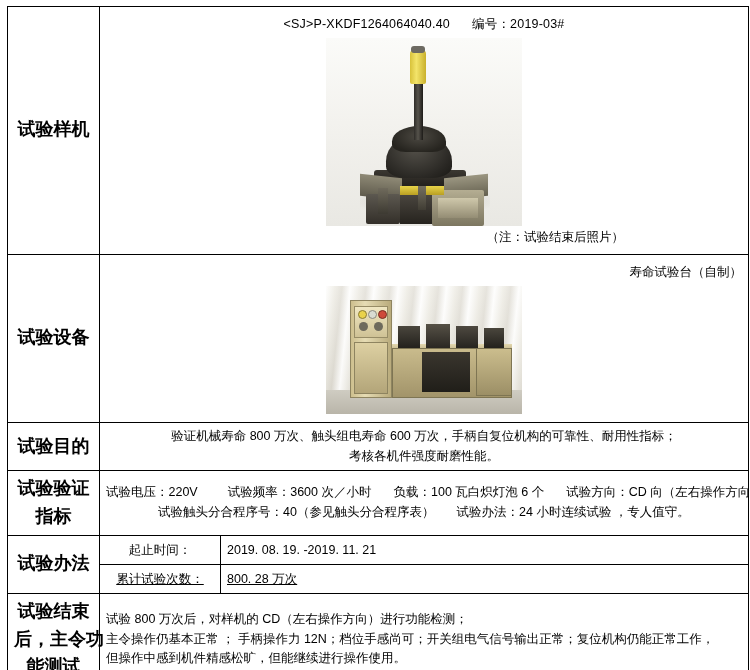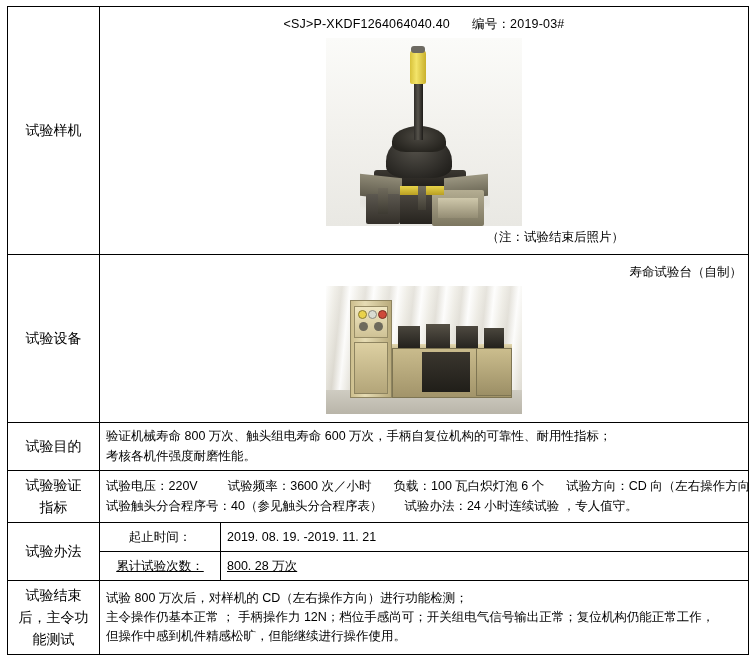--- a/index.html
+++ b/index.html
@@ -30,23 +30,23 @@
   }
   table.report td {
     border: 1px solid #000000;
     vertical-align: middle;
     padding: 4px 6px;
     line-height: 1.55;
   }
   .label-cell {
     width: 92px;
     text-align: center;
-    font-weight: normal;
+    font-weight: bold;
     vertical-align: middle;
-    font-size: 14px;
+    font-size: 18px;
   }
   .label-cell .lbl-line {
     display: block;
     white-space: nowrap;
   }
   .content-cell {
     text-align: left;
   }
   
   .sample-head {
@@ -268,21 +268,21 @@
   table.subtable tr:last-child td {
     border-bottom: 0;
     text-decoration: underline;
   }
   table.subtable td.sub-key {
     width: 108px;
     border-right: 1px solid #000000;
     text-align: center;
   }
   .row-purpose td { line-height: 1.75; }
-  .ind-line { display: block; white-space: nowrap; }
+  .ind-line { display: block; white-space: nowrap; text-align: center; }
   .sp-lg { display: inline-block; width: 30px; }
   .sp-md { display: inline-block; width: 22px; }
   .end-line { display: block; }
 </style>
 </head>
 <body>
 
 <div class="page">
   <table class="report">
     <colgroup>

